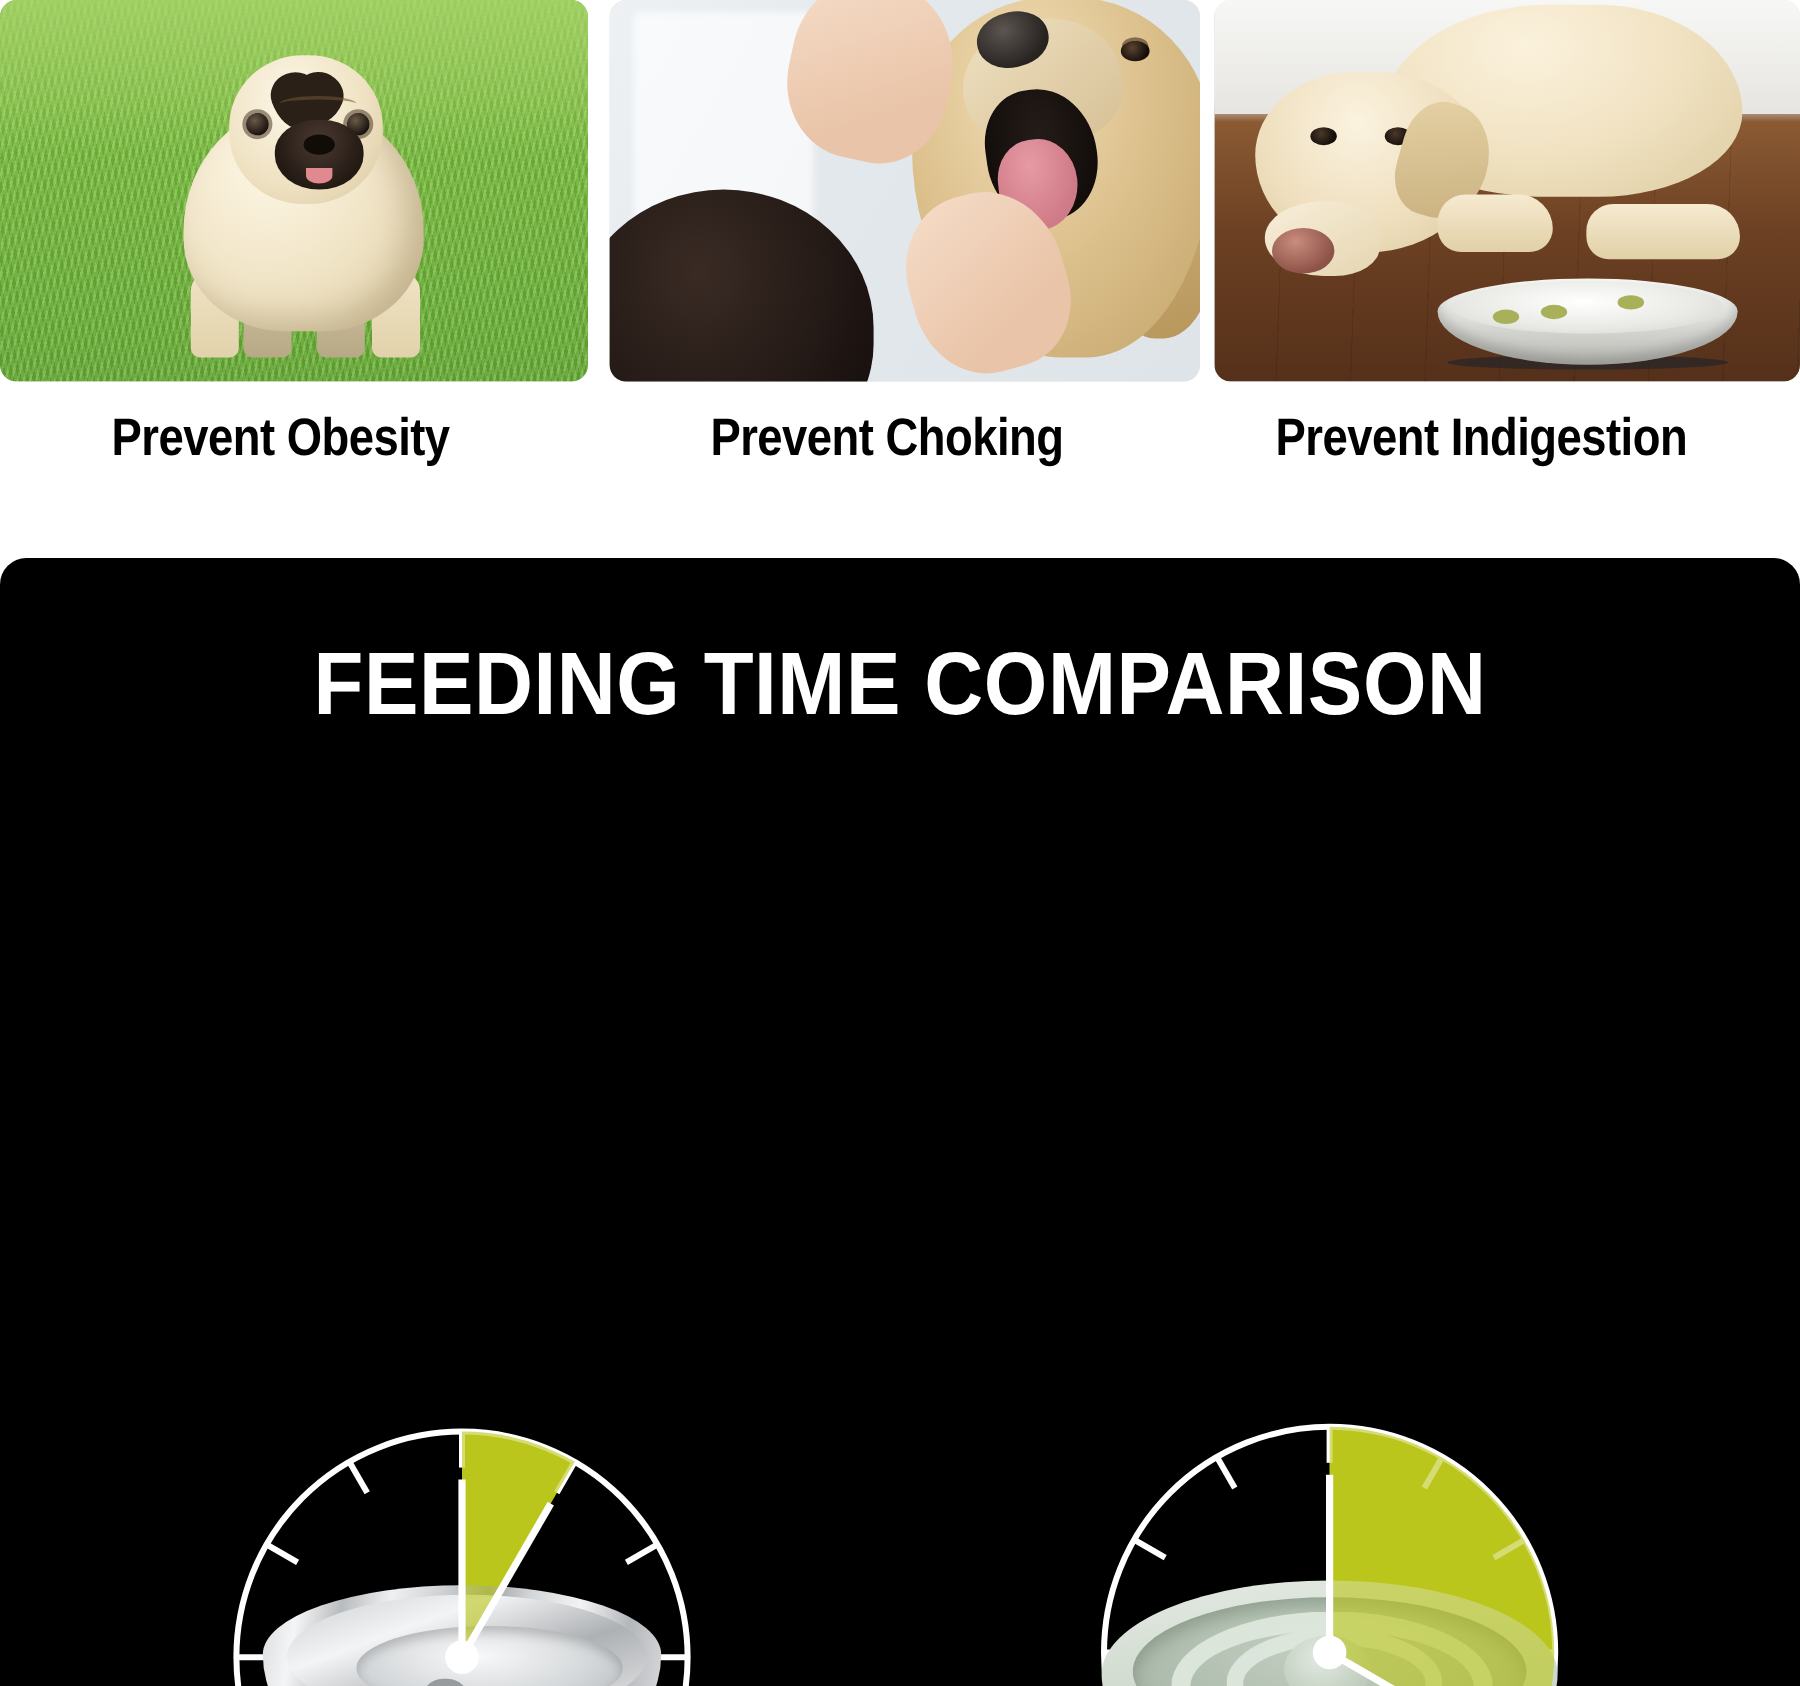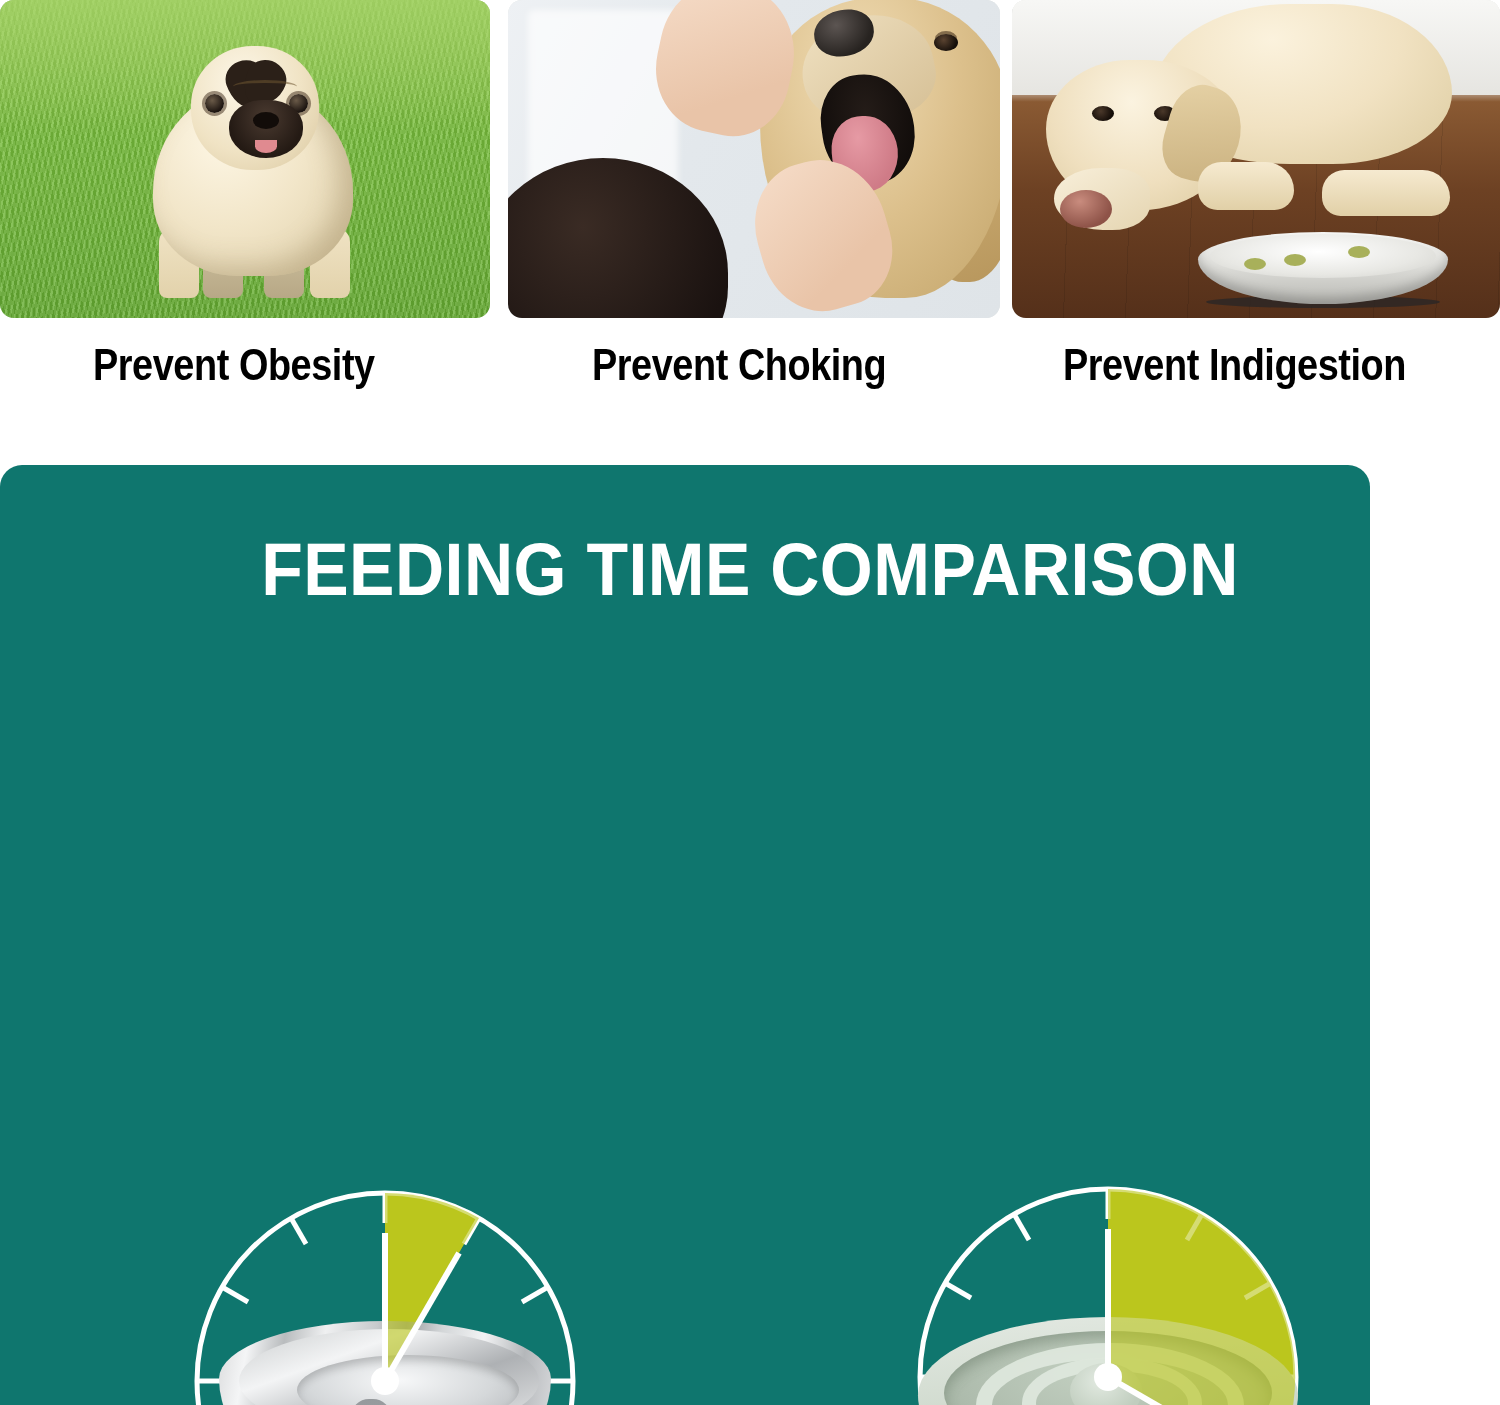--- a/index.html
+++ b/index.html
@@ -270,26 +270,25 @@
     transform-origin: left top;
   }
   #caption-1 { left: 93px;   }
   #caption-2 { left: 592px;  }
   #caption-3 { left: 1063px; }
 
   
   #comparison-panel {
     position: absolute;
     left: 0; top: 465px;
-    width: 1336px;
+    width: 1500px;
     height: 940px;
-    background: #0f766e;
+    background: #000000;
     border-radius: 22px 22px 0 0;
     overflow: hidden;
-    padding-left: 34px;
   }
   #panel-title {
     position: absolute;
     left: 0; top: 62px;
     width: 1500px;
     text-align: center;
     color: #ffffff;
     font-size: 74px;
     font-weight: 700;
     letter-spacing: 0.5px;

